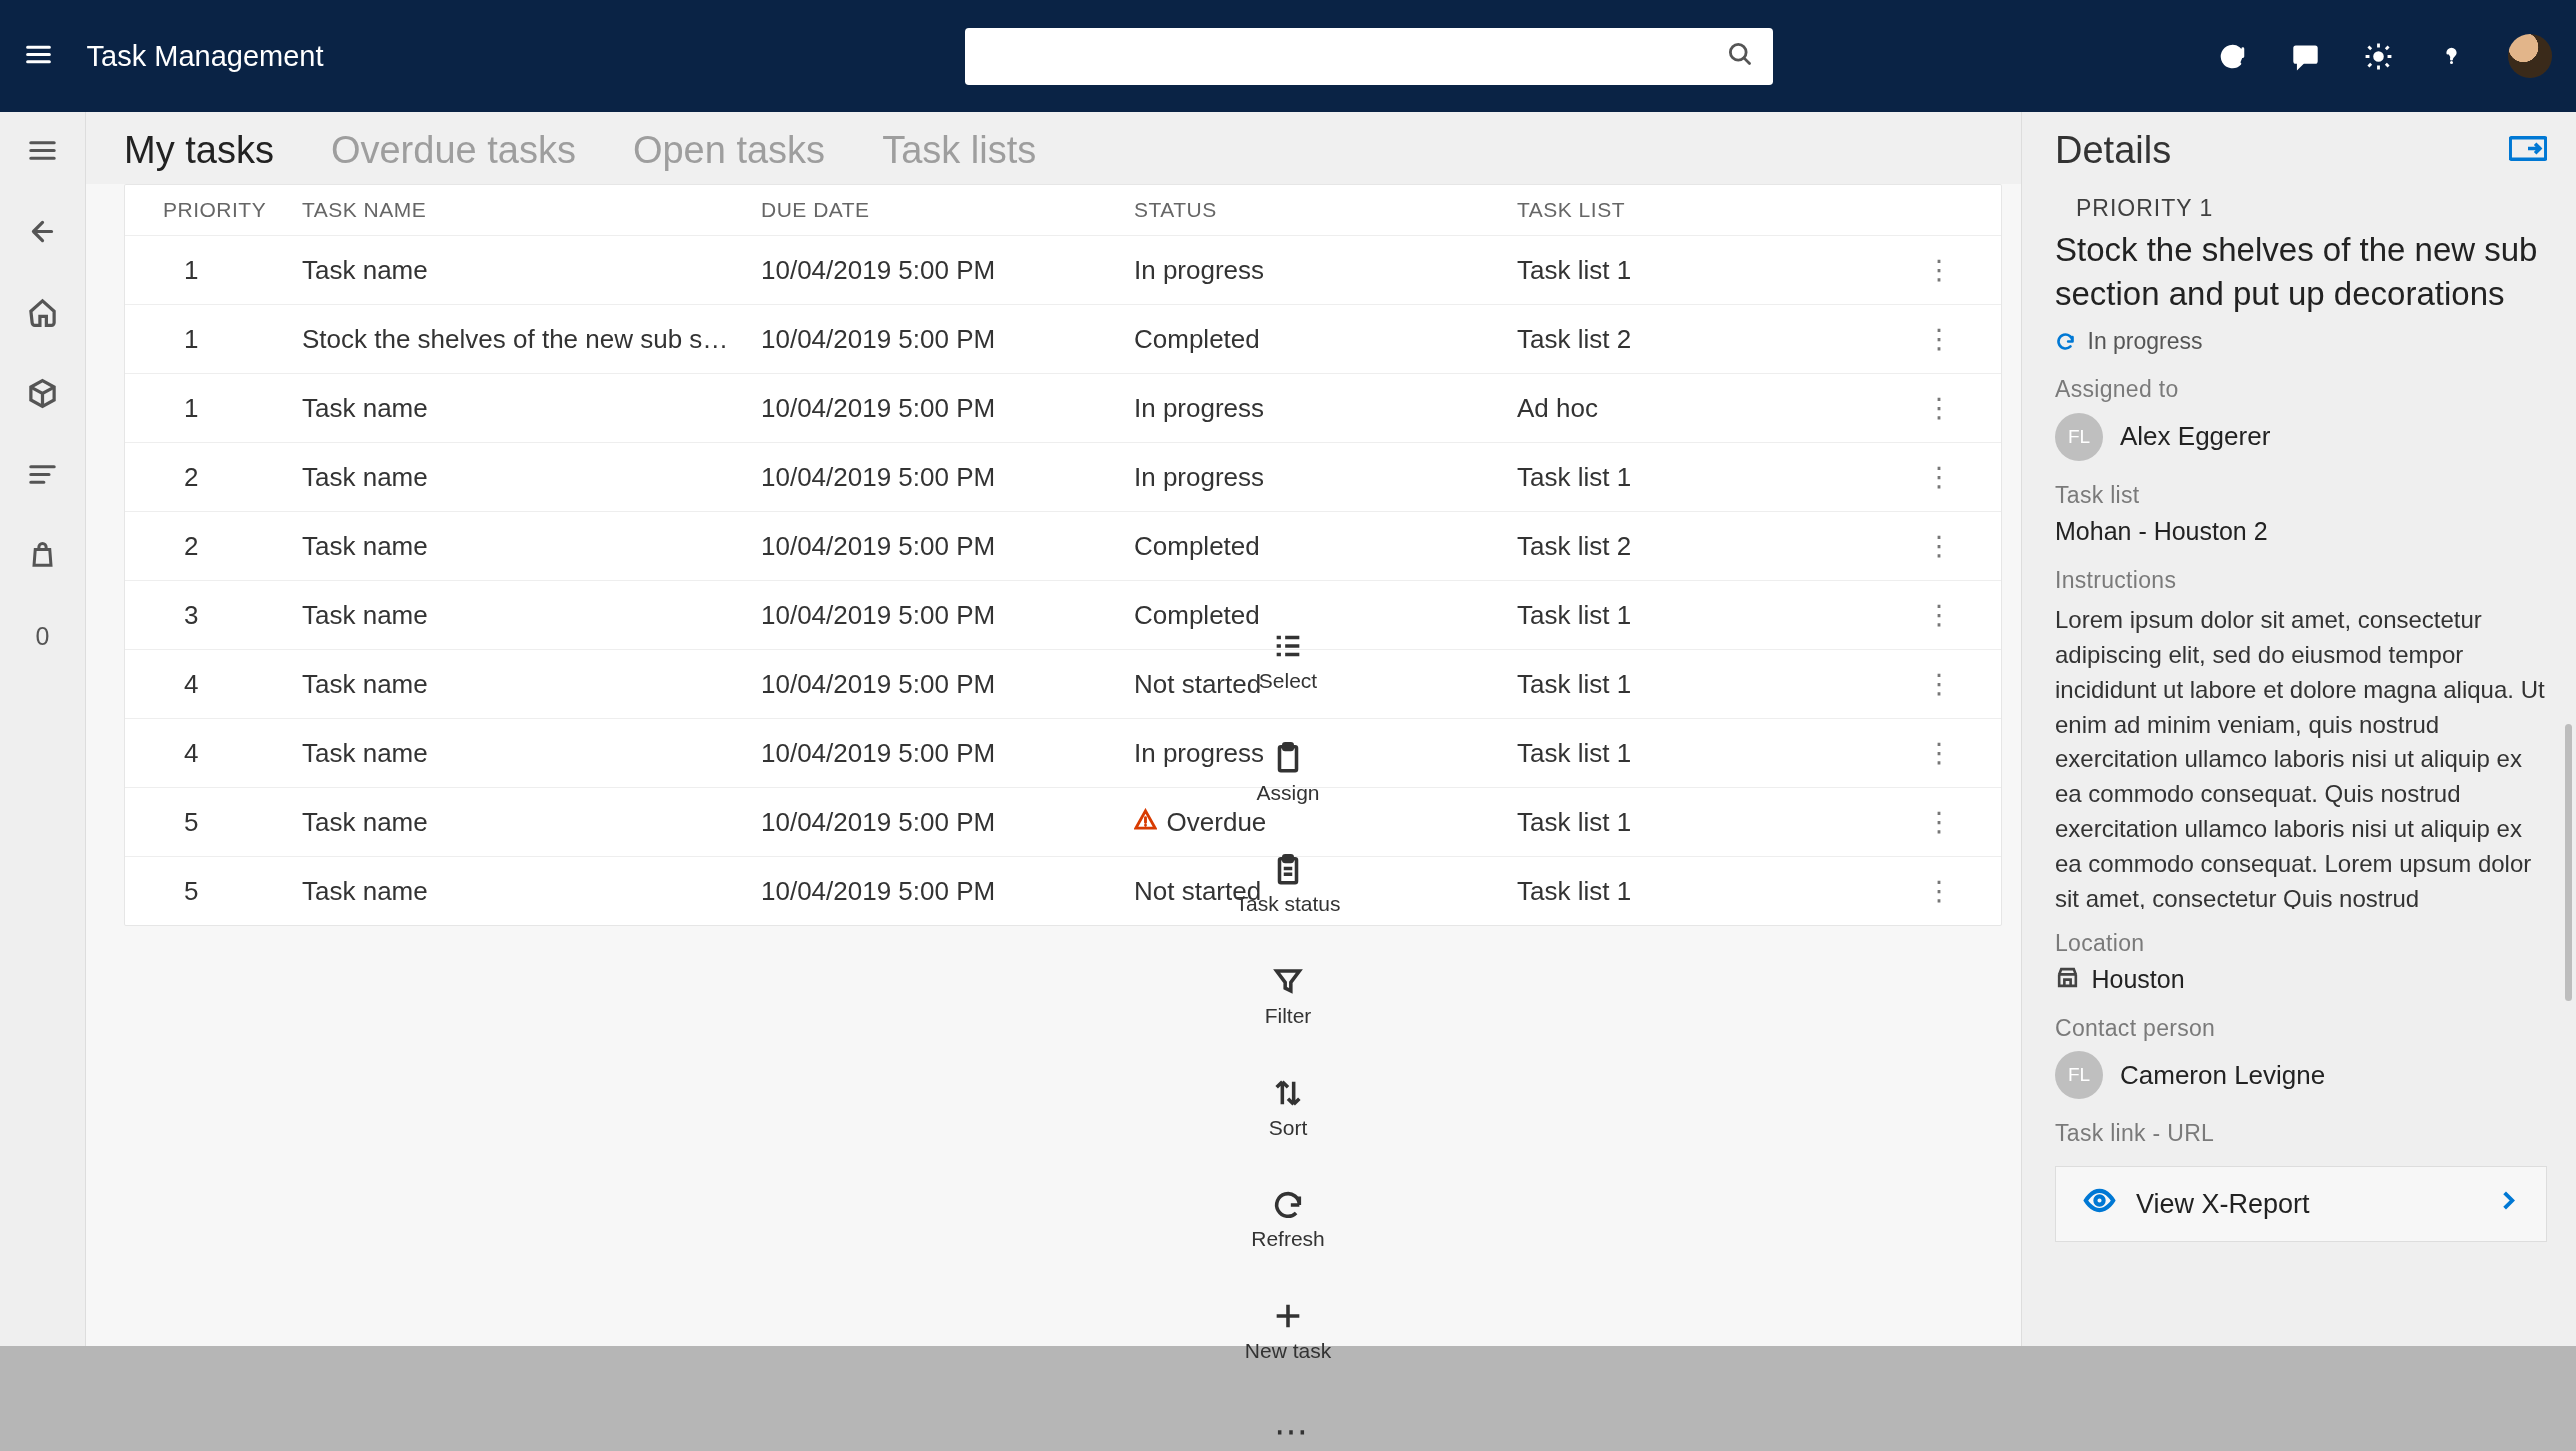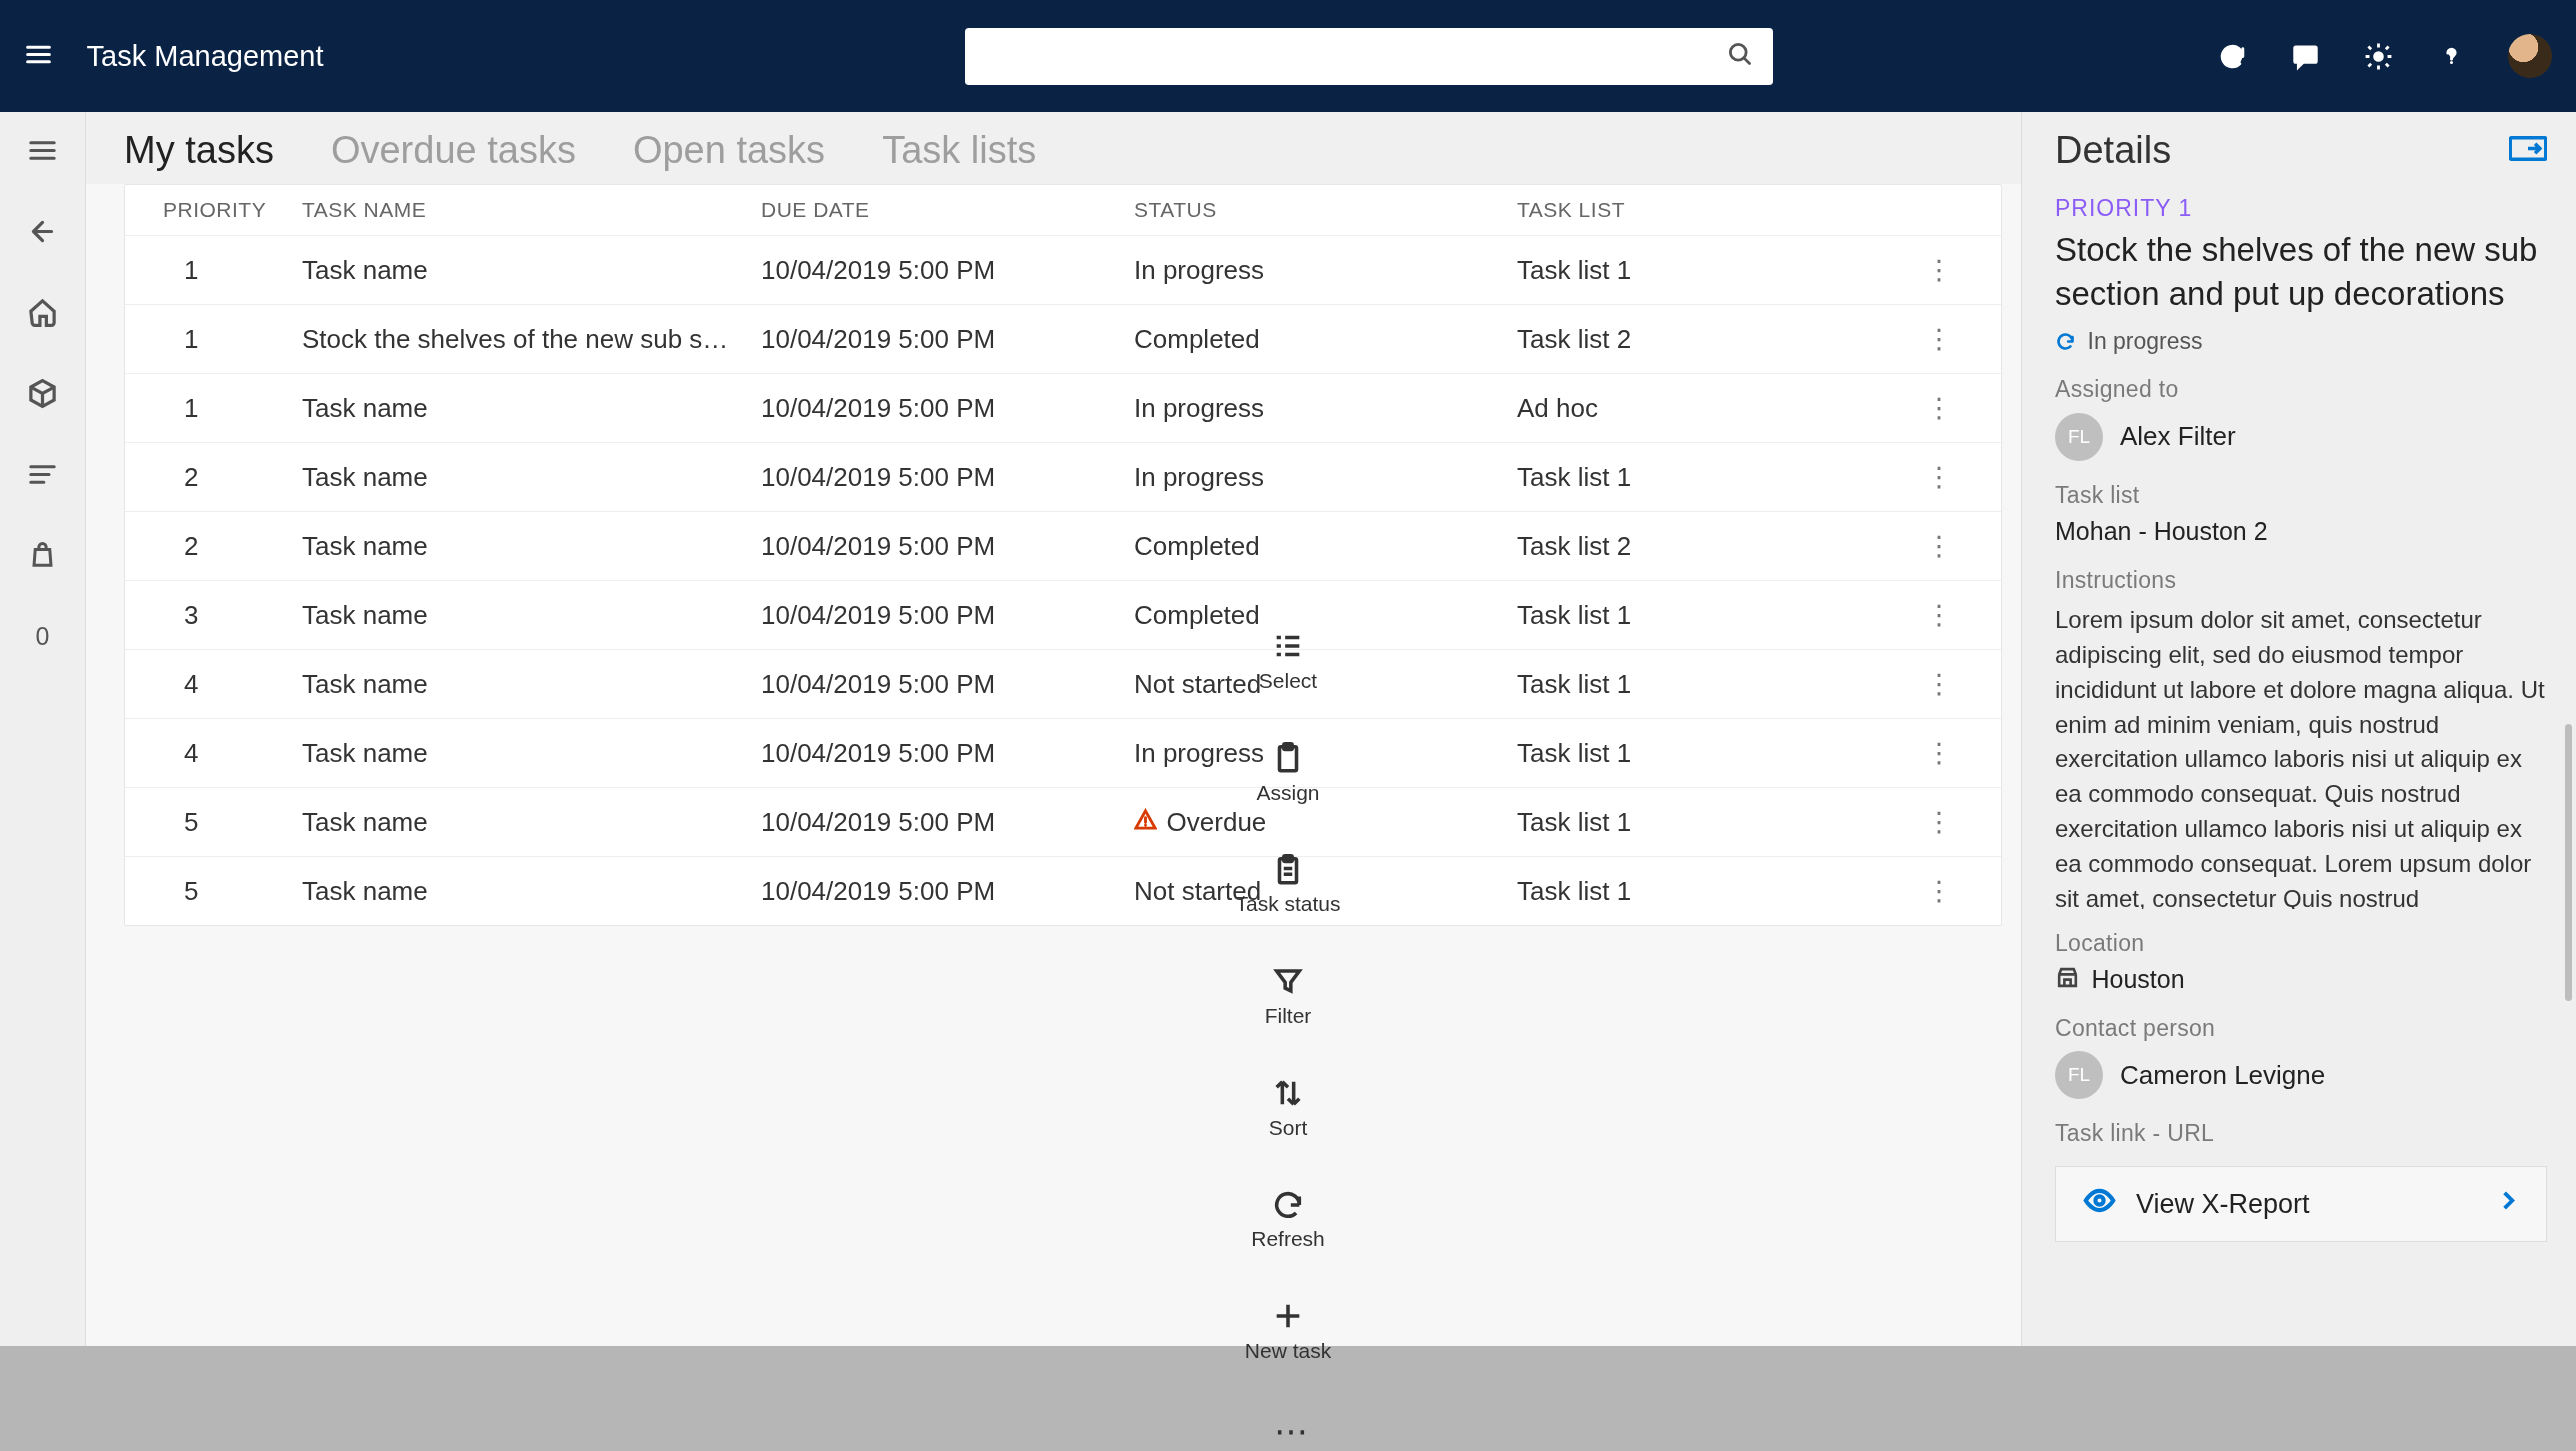--- a/index.html
+++ b/index.html
@@ -100,21 +100,21 @@
   border-left:1px solid #ddd;
   display:flex; flex-direction:column;
   padding: 17px 29px 9.6px 33px;
   position:relative;
   overflow:hidden;
 }
 .details .dhead{ display:flex; align-items:center; justify-content:space-between; }
 .details .dtitle{ font-size:38px; color:#333; }
 .details .expicon svg{ stroke:#0078d4; fill:none; stroke-width:3; }
 .details .label{ font-size:23px; color:#7a7a7a; margin-top:21px; letter-spacing:0.3px; }
-.details .priority-label{ font-size:23px; color:#8b5cf6; margin-top:23px; letter-spacing:1px; }
+.details .priority-label{ font-size:23px; color:#404040; margin-top:23px; letter-spacing:1px;margin-left:21px; }
 .details .tasktitle{ font-size:33px; color:#222; line-height:1.35; margin-top:5.7px; }
 .details .statusrow{ display:flex; align-items:center; gap:11.5px; margin-top:11.5px; font-size:23px; color:#555;}
 .details .statusrow svg{ stroke:#0078d4; fill:none; stroke-width:3; }
 .details .personrow{ display:flex; align-items:center; gap:17px; margin-top:9.6px;}
 .details .pavatar{ width:48px;height:48px;border-radius:50%;background:#bfbfbf;color:#fff;font-size:19px;display:flex;align-items:center;justify-content:center;}
 .details .pname{ font-size:26px; color:#222;}
 .details .value{ font-size:25px; color:#222; margin-top:7.7px;}
 .details .instr{ font-size:24px; color:#333; line-height:1.45; margin-top:9.6px; max-height:306px; overflow:hidden; }
 .details .locrow{ display:flex;align-items:center;gap:11.5px;margin-top:7.7px;}
 .details .locrow svg{ stroke:#444;fill:none;stroke-width:2.5;}
@@ -363,21 +363,21 @@
     <div class="tasktitle">Stock the shelves of the new sub section and put up decorations</div>
     <div class="statusrow">
       <svg width="21" height="21" viewBox="0 0 24 24">
           <path d="M20 12a8 8 0 10-2.3 5.6M20 12V7m0 5h-5" stroke-linecap="round"></path>
         </svg>
       <span>In progress</span>
     </div>
     <div class="label">Assigned to</div>
     <div class="personrow">
       <div class="pavatar">FL</div>
-      <div class="pname">Alex Filter</div>
+      <div class="pname">Alex Eggerer</div>
     </div>
     <div class="label">Task list</div>
     <div class="value">Mohan - Houston 2</div>
     <div class="label">Instructions</div>
     <div class="instr">Lorem ipsum dolor sit amet, consectetur adipiscing elit, sed do eiusmod tempor incididunt ut labore et dolore magna aliqua. Ut enim ad minim veniam, quis nostrud exercitation ullamco laboris nisi ut aliquip ex ea commodo consequat. Quis nostrud exercitation ullamco laboris nisi ut aliquip ex ea commodo consequat. Lorem upsum dolor sit amet, consectetur Quis nostrud exercitation ullamco laboris nisi ut</div>
     <div class="label">Location</div>
     <div class="locrow">
       <span>
         <svg width="25" height="25" viewBox="0 0 24 24">
             <path d="M3 9h18M4 9v11h16V9M4 9l2-5h12l2 5M9 20v-6h6v6"></path>

